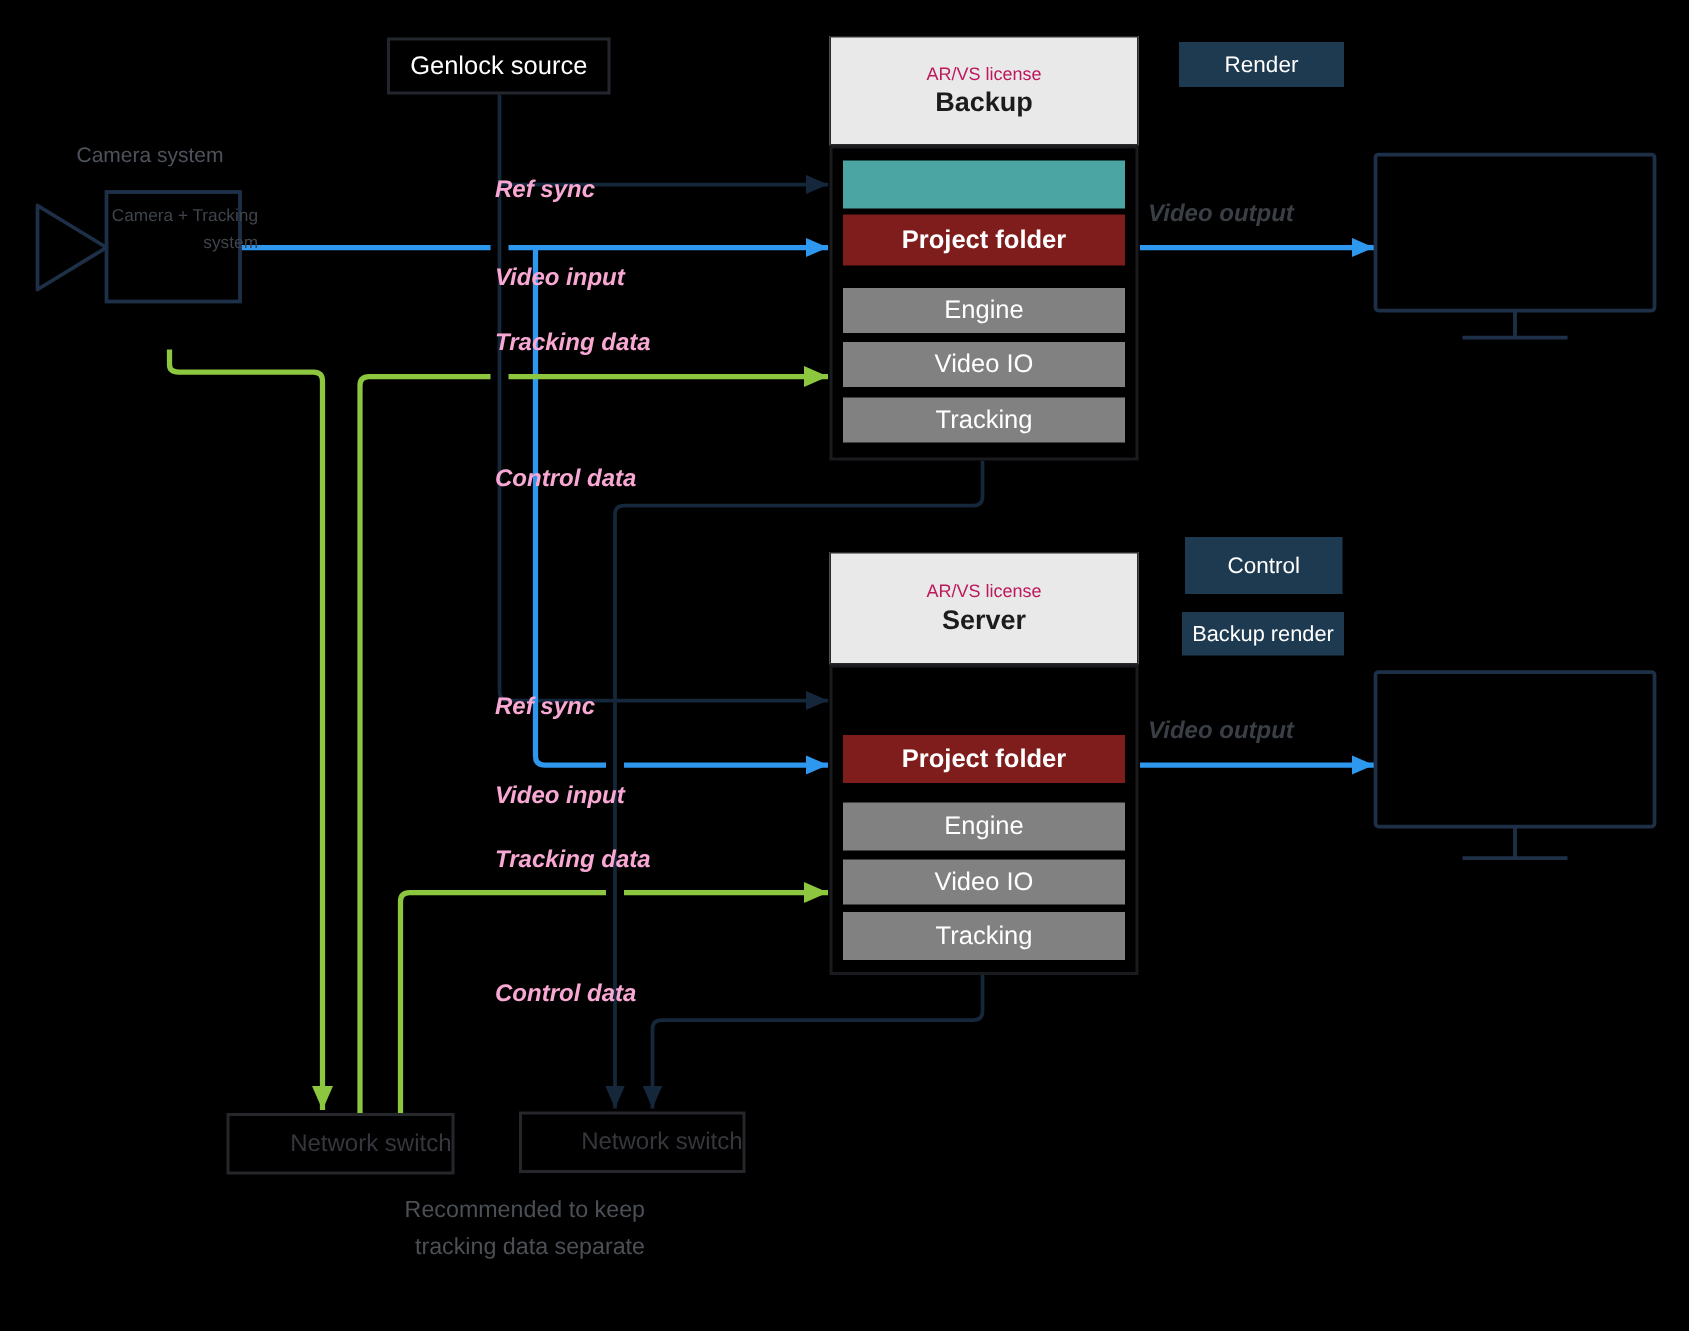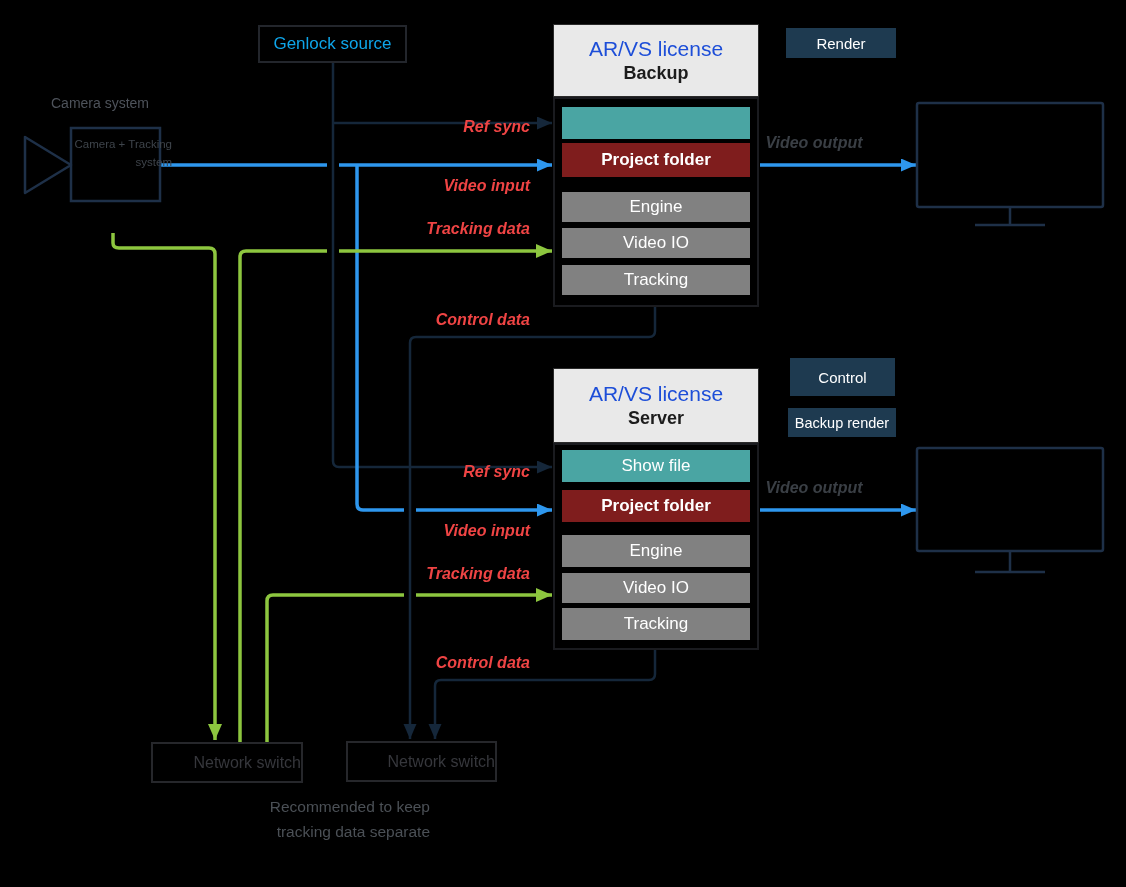--- a/index.html
+++ b/index.html
@@ -1,45 +1,45 @@
 <!DOCTYPE html>
 <html><head>
 <meta charset="utf-8">
 <style>
   html,body{margin:0;padding:0;background:#000;}
   body{width:1126px;height:887px;position:relative;overflow:hidden;
        font-family:"Liberation Sans",sans-serif;}
   .abs{position:absolute;}
   .box-outline{border:2px solid #23262c;display:flex;align-items:center;justify-content:center;}
-  #genlock-box{left:258px;top:25px;width:145px;height:34px;color:#0ea5e9;font-size:17px;}
+  #genlock-box{left:258px;top:25px;width:145px;height:34px;color:#ffffff;font-size:17px;}
   #camera-title{left:51px;top:95px;color:#4e535b;font-size:14px;white-space:nowrap;}
   #camera-box-label{left:72px;top:136px;width:100px;text-align:right;color:#3e444b;
                     font-size:11.5px;line-height:1.55;}
   .host-header{left:553px;width:206px;background:#e9e9e9;border:1px solid #2a2a2a;
                box-sizing:border-box;display:flex;flex-direction:column;align-items:center;
                justify-content:center;gap:2px;}
-  .host-header .license{color:#1d4ed8;font-size:21px;}
+  .host-header .license{color:#be185d;font-size:12px;}
   .host-header .role{color:#1c1c1c;font-size:18px;font-weight:bold;}
   #client-header{top:24px;height:73px;}
   #server-header{top:368px;height:75px;}
   .host-stack{left:553px;width:206px;background:#000;border:2px solid #1a1b1f;box-sizing:border-box;}
   #client-stack{top:97px;height:210px;}
   #server-stack{top:443px;height:207px;}
   .module{position:absolute;left:7px;width:188px;display:flex;align-items:center;
           justify-content:center;color:#ffffff;font-size:17px;}
   .m-teal{background:#4aa5a3;}
   .m-orange{background:#7f1d1d;font-weight:bold;}
   .m-gray{background:#818181;}
   .badge{position:absolute;background:#1e3a50;color:#ffffff;display:flex;align-items:center;
          justify-content:center;font-size:15px;margin-left:28px;}
   #badge-render{left:758px;top:28px;width:110px;height:30px;}
   #badge-control{left:762px;top:358px;width:105px;height:38px;}
   #badge-backup{left:760px;top:408px;width:108px;height:29px;font-size:14.5px;}
-  .flow-label{position:absolute;left:330px;width:200px;text-align:right;font-size:16px;
-              font-style:italic;font-weight:600;color:#ef4444;}
+  .flow-label{position:absolute;left:330px;width:200px;text-align:left;font-size:16px;
+              font-style:italic;font-weight:600;color:#f9a8d4;}
   .out-label{position:absolute;left:760px;width:108px;text-align:center;font-size:16px;
              font-style:italic;font-weight:600;color:#3a3f45;}
   .switch-box{border:2px solid #26272b;color:#36373c;font-size:16px;display:flex;
               align-items:center;justify-content:flex-end;box-sizing:border-box;}
   #switch-1{left:151px;top:742px;width:152px;height:41px;}
   #switch-2{left:346px;top:741px;width:151px;height:41px;}
   #note{left:220px;top:795px;width:210px;text-align:right;color:#4b5056;
         font-size:15.5px;line-height:1.6;}
   svg{position:absolute;left:0;top:0;}
 </style>
@@ -130,23 +130,20 @@
       <span>Tracking</span>
     </div>
 </div>
 <div class="badge" id="badge-render">Render</div>
 
 <div class="abs host-header" id="server-header">
   <div class="license">AR/VS license</div>
   <div class="role">Server</div>
 </div>
 <div class="abs host-stack" id="server-stack">
-  <div class="module m-teal" style="top:5px;height:32px;">
-      <span>Show file</span>
-    </div>
   <div class="module m-orange" style="top:45px;height:32px;">
       <span>Project folder</span>
     </div>
   <div class="module m-gray" style="top:90px;height:32px;">
       <span>Engine</span>
     </div>
   <div class="module m-gray" style="top:128px;height:30px;">
       <span>Video IO</span>
     </div>
   <div class="module m-gray" style="top:163px;height:32px;">

